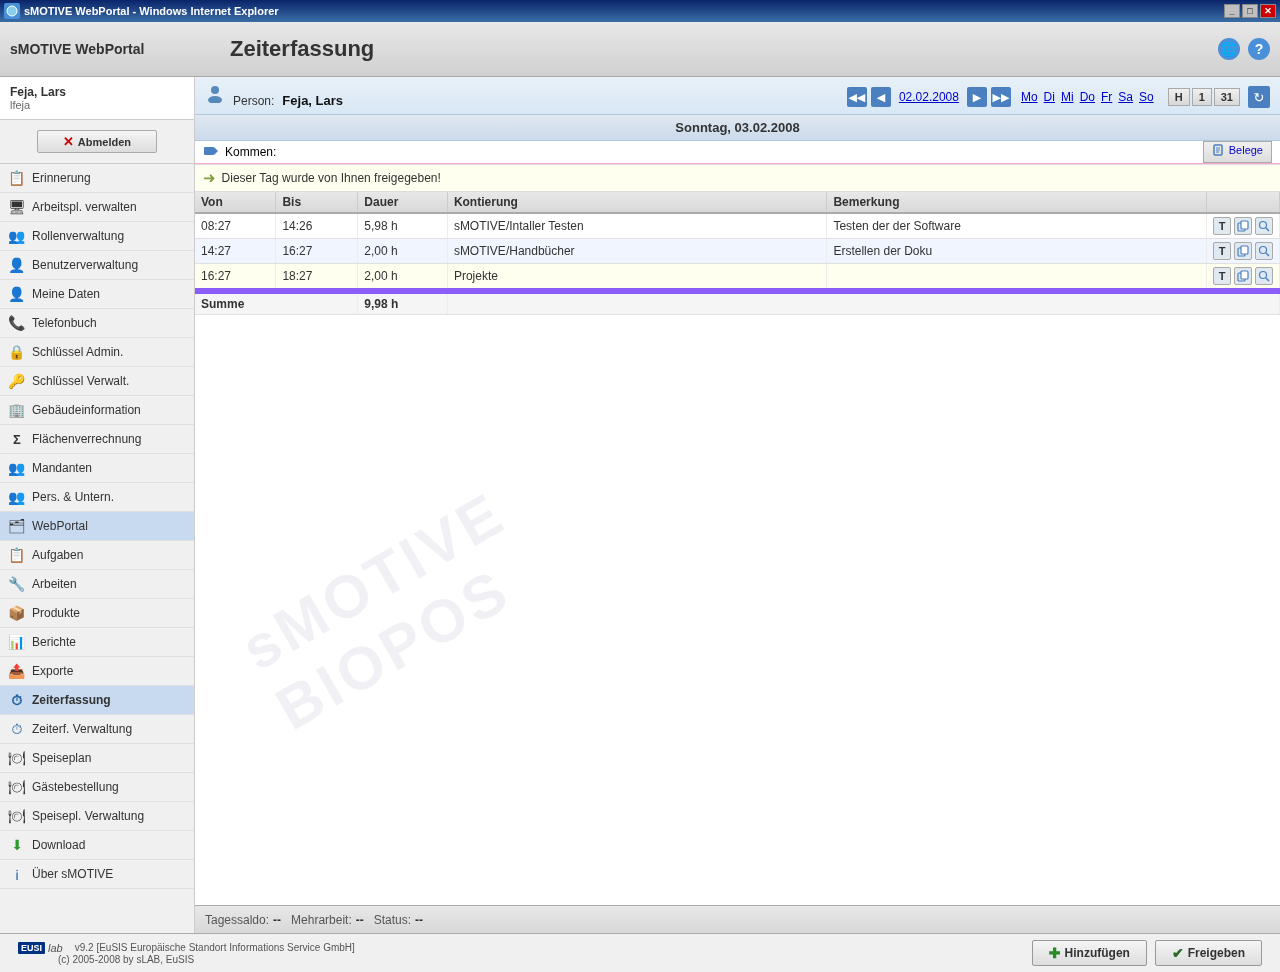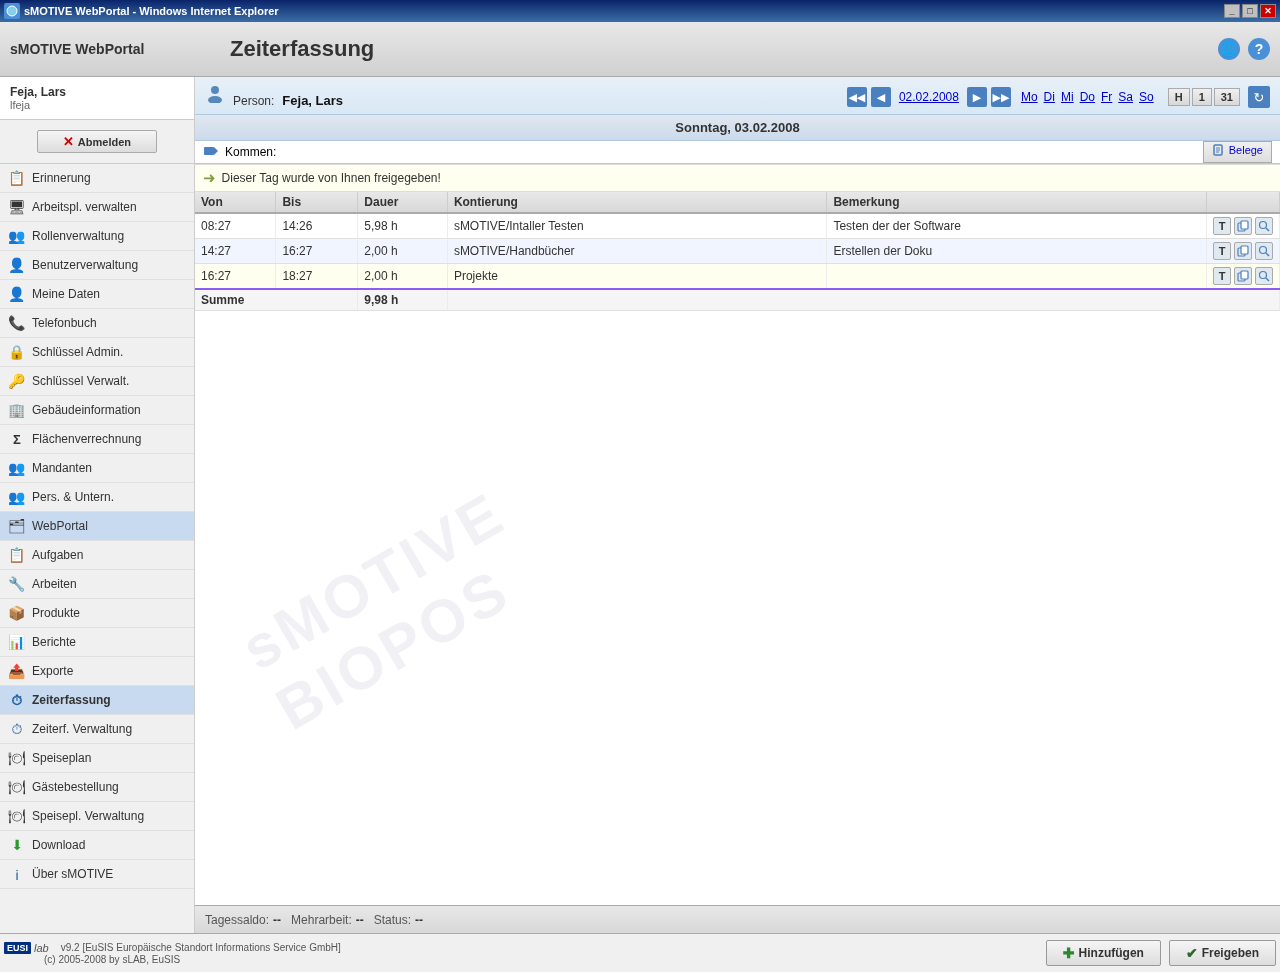--- a/index.html
+++ b/index.html
@@ -235,21 +235,21 @@
       color: #333;
     }
     .time-table td {
       border-bottom: 1px solid #e0e0e0;
       border-right: 1px solid #ececec;
       padding: 3px 6px;
       color: #333;
     }
     .time-table tr:nth-child(2) td { background: #f0f5ff; }
     .time-table tr:nth-child(3) td { background: #fffff0; }
-    .time-table .sum-row td { font-weight: bold; background: #f5f5f5; border-top: 2px solid #8b5cf6; }
+    .time-table .sum-row td { font-weight: bold; background: #f5f5f5; border-top: 6px solid #8b5cf6; }
     .action-btns { display: flex; gap: 3px; align-items: center; }
     .action-btn {
       width: 18px; height: 18px;
       border: 1px solid #aaa;
       background: #e0e8f0;
       cursor: pointer;
       display: flex; align-items: center; justify-content: center;
       font-size: 11px;
       border-radius: 2px;
     }
@@ -277,21 +277,21 @@
       height: 28px;
     }
     .status-item { display: flex; gap: 4px; }
     .status-label { color: #555; }
     .status-val { font-weight: bold; color: #333; }
 
     
     .footer-bar {
       background: #f0f0f0;
       border-top: 1px solid #aaa;
-      padding: 6px 4px;
+      padding: 6px 18px;
       display: flex;
       align-items: center;
       justify-content: space-between;
     }
     .footer-left { font-size: 10px; color: #555; display: flex; flex-direction: column; }
     .footer-right { display: flex; gap: 8px; }
     .footer-btn {
       display: flex; align-items: center; gap: 4px;
       padding: 4px 16px;
       background: linear-gradient(to bottom, #f5f5f5, #ddd);

